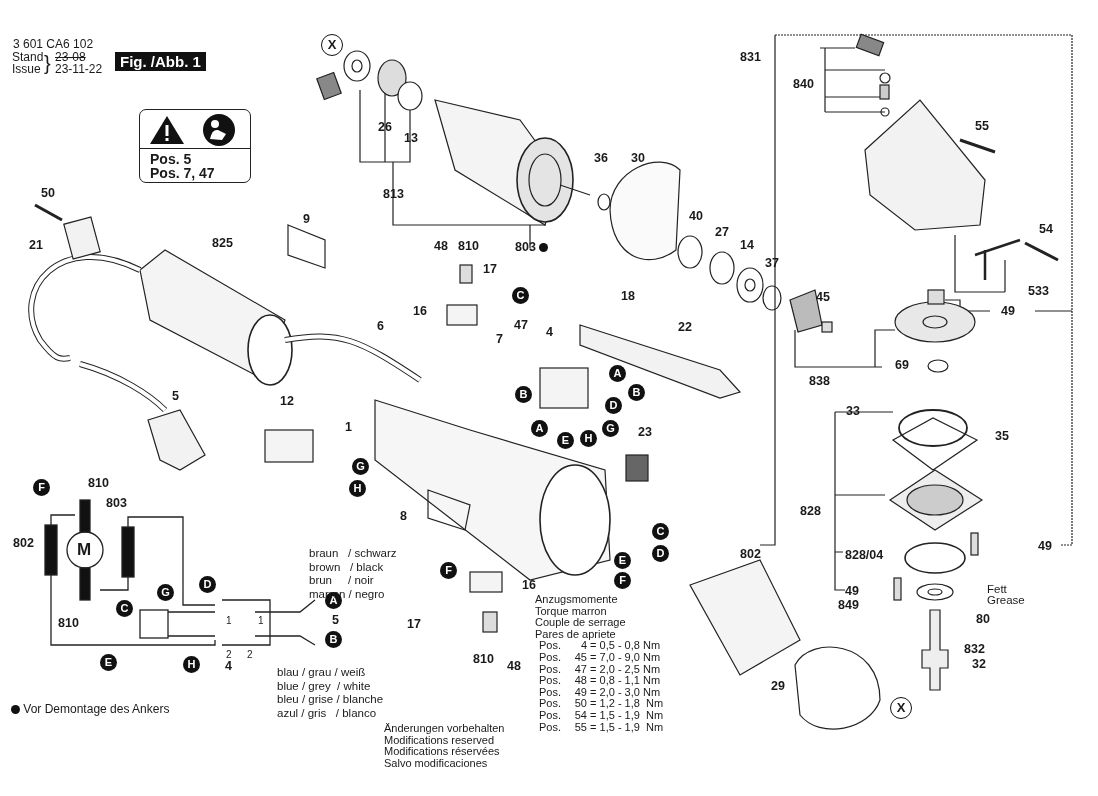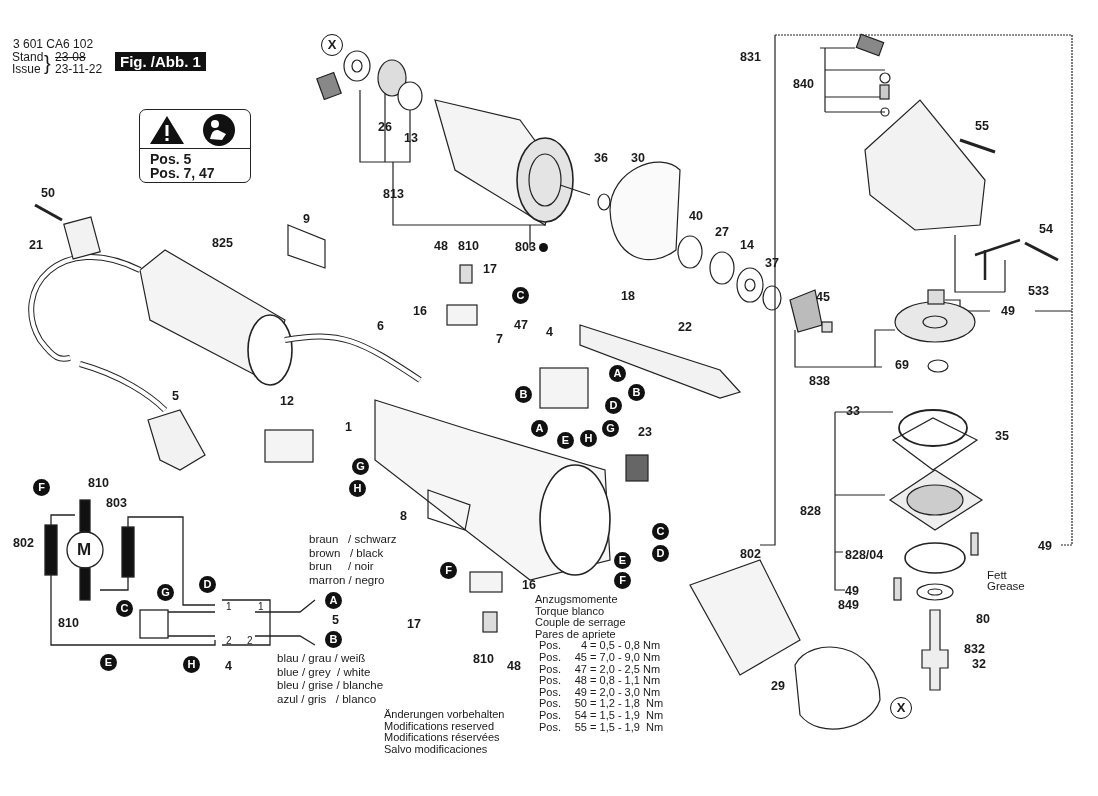--- a/index.html
+++ b/index.html
@@ -4,21 +4,21 @@
 <style>
   html, body { margin: 0; padding: 0; background: #ffffff; }
   body { width: 1098px; height: 796px; position: relative; overflow: hidden;
          font-family: "Liberation Sans", sans-serif; color: #1a1a1a; }
   .abs { position: absolute; }
   .hdr { font-size: 12px; line-height: 13px; }
   .figbox { background: #111; color: #fff; font-weight: bold; font-size: 15px; padding: 1px 5px; }
   .warn { border: 1.5px solid #222; border-radius: 7px; width: 110px; height: 72px; }
   .warn .pos { font-weight: bold; font-size: 14px; line-height: 15px; position: absolute; left: 10px; }
   .lbl { font-weight: bold; font-size: 12.5px; line-height: 13px; white-space: nowrap; }
-  .note { font-size: 11.5px; line-height: 13.5px; white-space: nowrap; }
+  .note { font-size: 11.5px; line-height: 13.5px; white-space: nowrap; margin-top: 14px; }
   .torque { font-size: 11px; line-height: 11.6px; white-space: nowrap; }
   .torque .p { display: inline-block; width: 30px; text-align: center; }
   .torque .n { display: inline-block; width: 22px; text-align: right; }
   .badge { width: 17px; height: 17px; border-radius: 50%; background: #111; color: #fff;
            font-weight: bold; font-size: 11px; line-height: 17px; text-align: center; }
   .xcirc { width: 20px; height: 20px; border-radius: 50%; border: 1.4px solid #111; background:#fff;
            font-weight: bold; font-size: 13px; line-height: 20px; text-align: center; }
   svg.art { position: absolute; left: 0; top: 0; }
   .dot { display:inline-block; width:9px; height:9px; border-radius:50%; background:#111; vertical-align: -1px; }
 </style>
@@ -274,32 +274,33 @@
   <div style="white-space:pre">marron / negro</div>
 </div>
 <div class="abs note" style="left:277px;top:652px">
   <div style="white-space:pre">blau / grau / weiß</div>
   <div style="white-space:pre">blue / grey  / white</div>
   <div style="white-space:pre">bleu / grise / blanche</div>
   <div style="white-space:pre">azul / gris   / blanco</div>
 </div>
 
 <div class="abs note" style="left:11px;top:687px;font-size:12px;line-height:16px">
+  <div><span class="dot"></span> <span>Vor Demontage des Ankers</span></div>
 </div>
 
 <div class="abs note" style="left:384px;top:709px;font-size:11px;line-height:11.5px">
   <div>Änderungen vorbehalten</div>
   <div>Modifications reserved</div>
   <div>Modifications réservées</div>
   <div>Salvo modificaciones</div>
 </div>
 
 <div class="abs torque" style="left:535px;top:594px">
   <div>Anzugsmomente</div>
-  <div>Torque blanco</div>
+  <div>Torque marron</div>
   <div>Couple de serrage</div>
   <div>Pares de apriete</div>
   <div id="torque-rows">
       <div><span class="p">Pos.</span><span class="n">4</span> <span style="white-space:pre">= 0,5 - 0,8 Nm</span></div>
       <div><span class="p">Pos.</span><span class="n">45</span> <span style="white-space:pre">= 7,0 - 9,0 Nm</span></div>
       <div><span class="p">Pos.</span><span class="n">47</span> <span style="white-space:pre">= 2,0 - 2,5 Nm</span></div>
       <div><span class="p">Pos.</span><span class="n">48</span> <span style="white-space:pre">= 0,8 - 1,1 Nm</span></div>
       <div><span class="p">Pos.</span><span class="n">49</span> <span style="white-space:pre">= 2,0 - 3,0 Nm</span></div>
       <div><span class="p">Pos.</span><span class="n">50</span> <span style="white-space:pre">= 1,2 - 1,8  Nm</span></div>
       <div><span class="p">Pos.</span><span class="n">54</span> <span style="white-space:pre">= 1,5 - 1,9  Nm</span></div>

